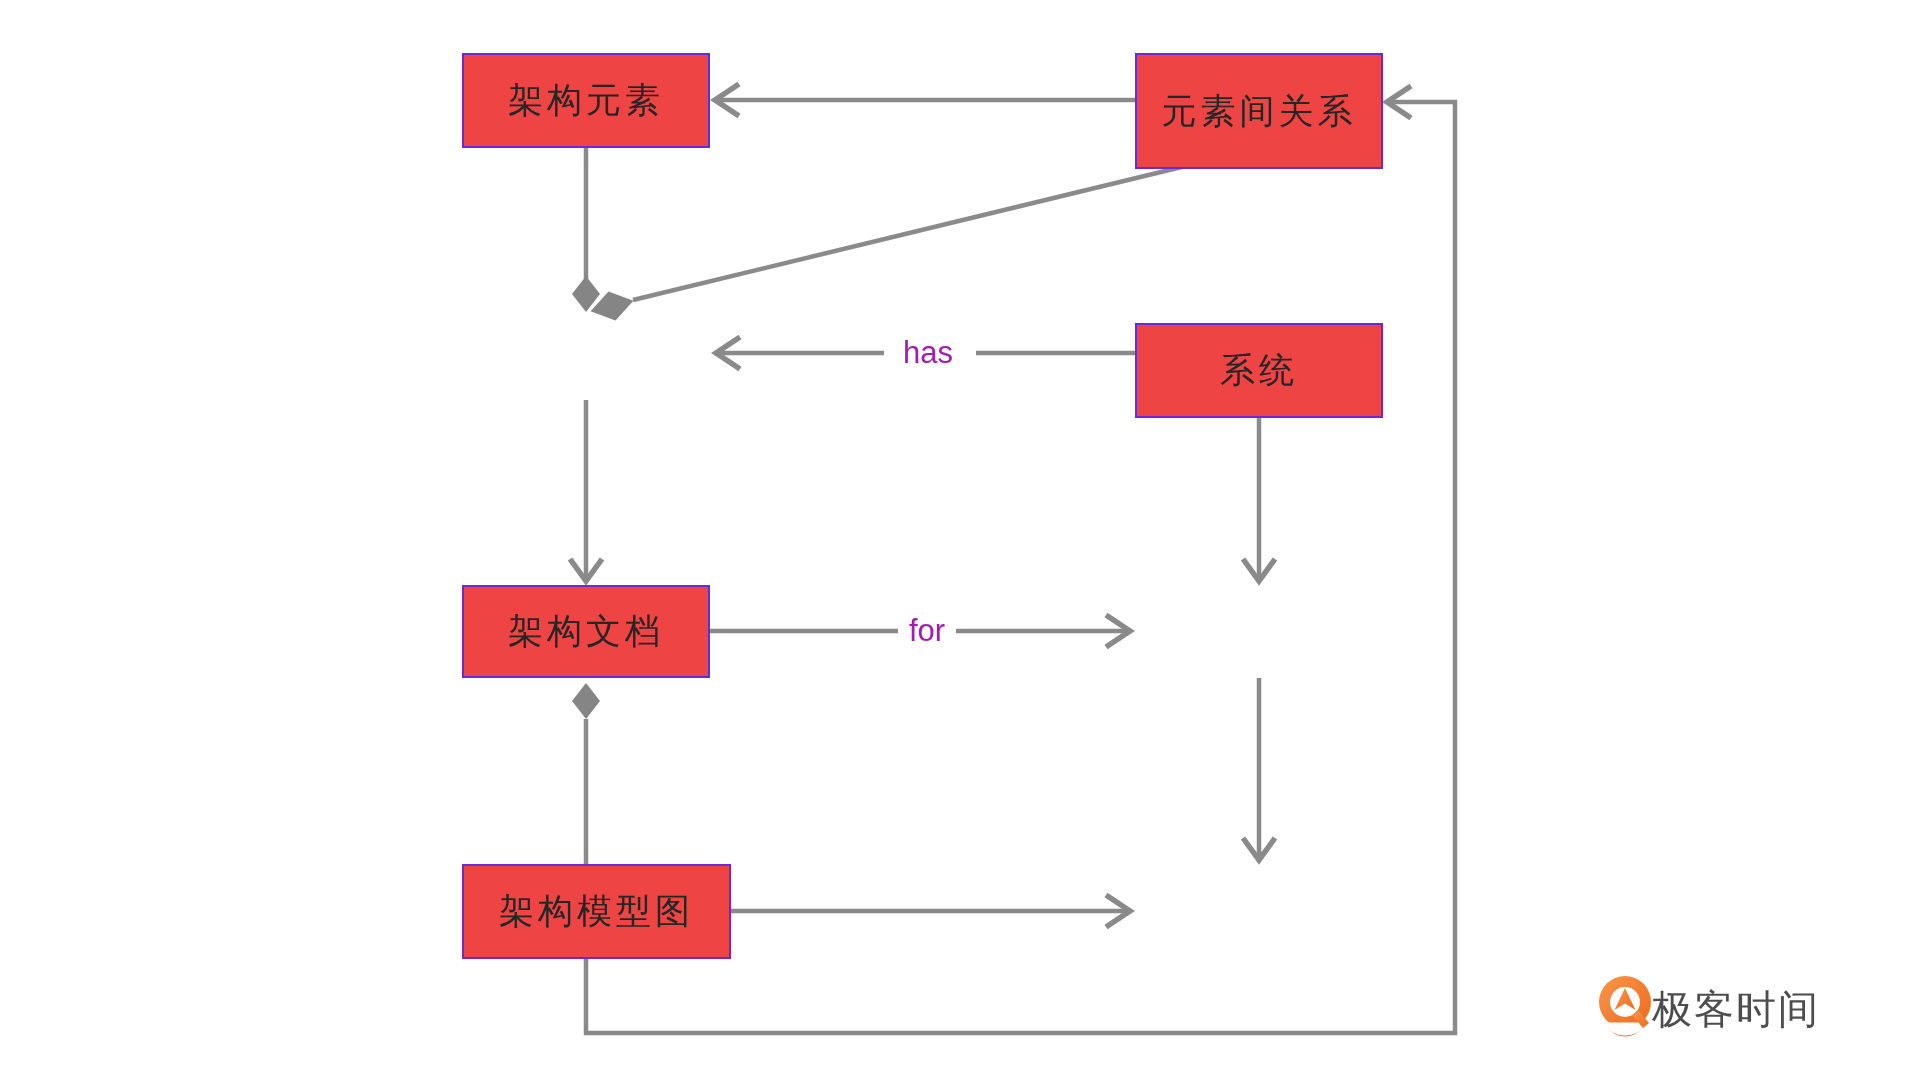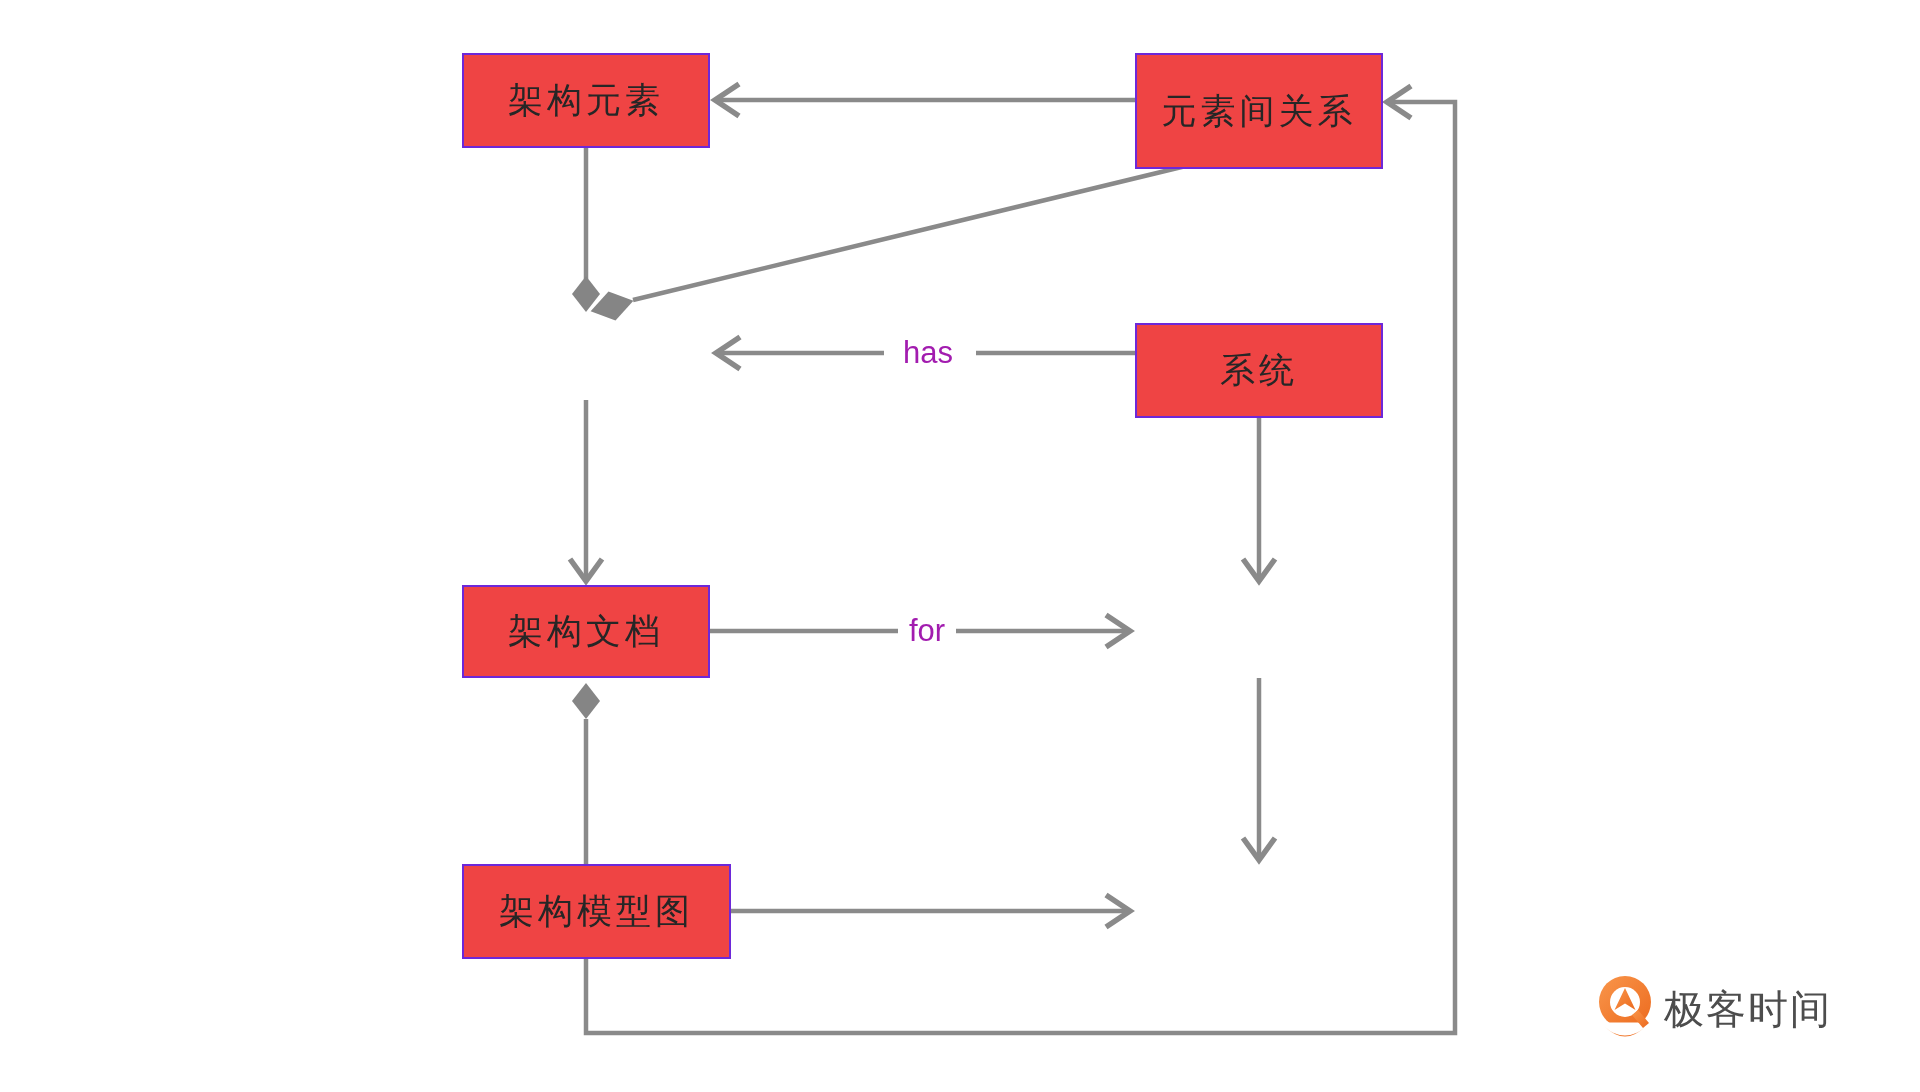--- a/index.html
+++ b/index.html
@@ -52,21 +52,20 @@
   }
   .lbl-has { left: 878px; top: 332px; }
   .lbl-for { left: 877px; top: 610px; }
 
   .logo {
     position: absolute;
     left: 1598px;
     top: 976px;
     display: flex;
     align-items: center;
-    gap: 12px;
   }
   .logo-icon { width: 54px; height: 66px; }
   .logo-text {
     font-size: 40px;
     font-weight: 500;
     letter-spacing: 2px;
     color: #4d4d4d;
     white-space: nowrap;
   }
 </style>

